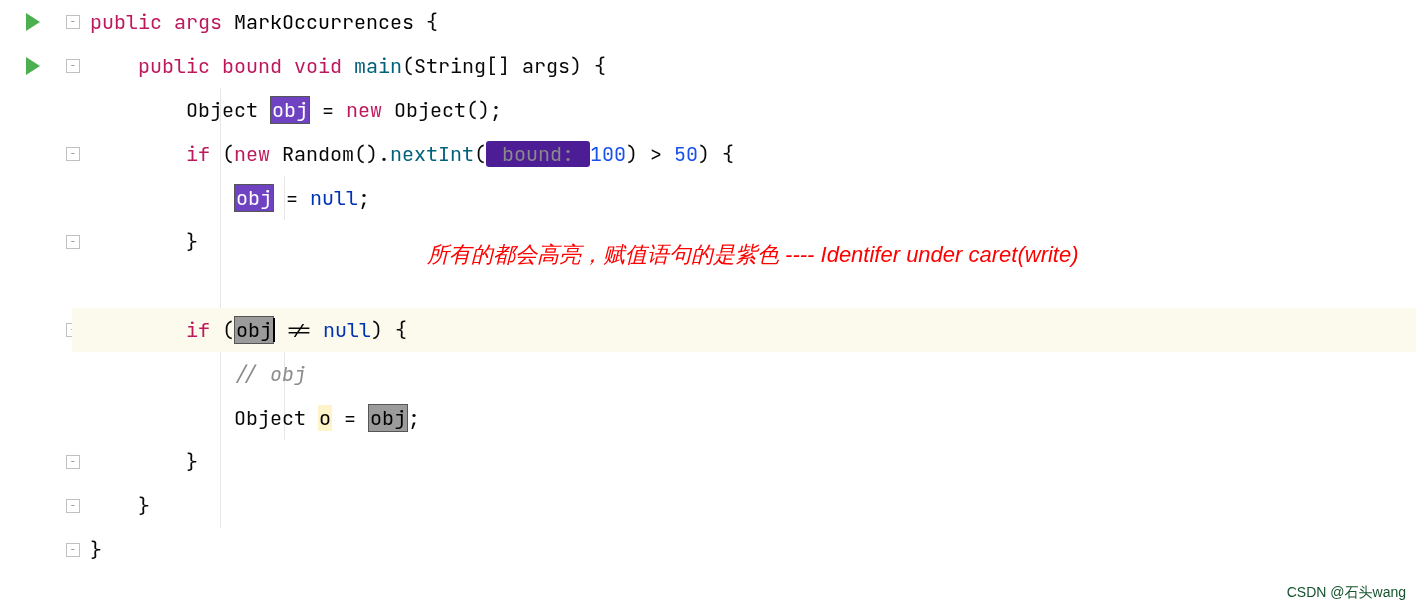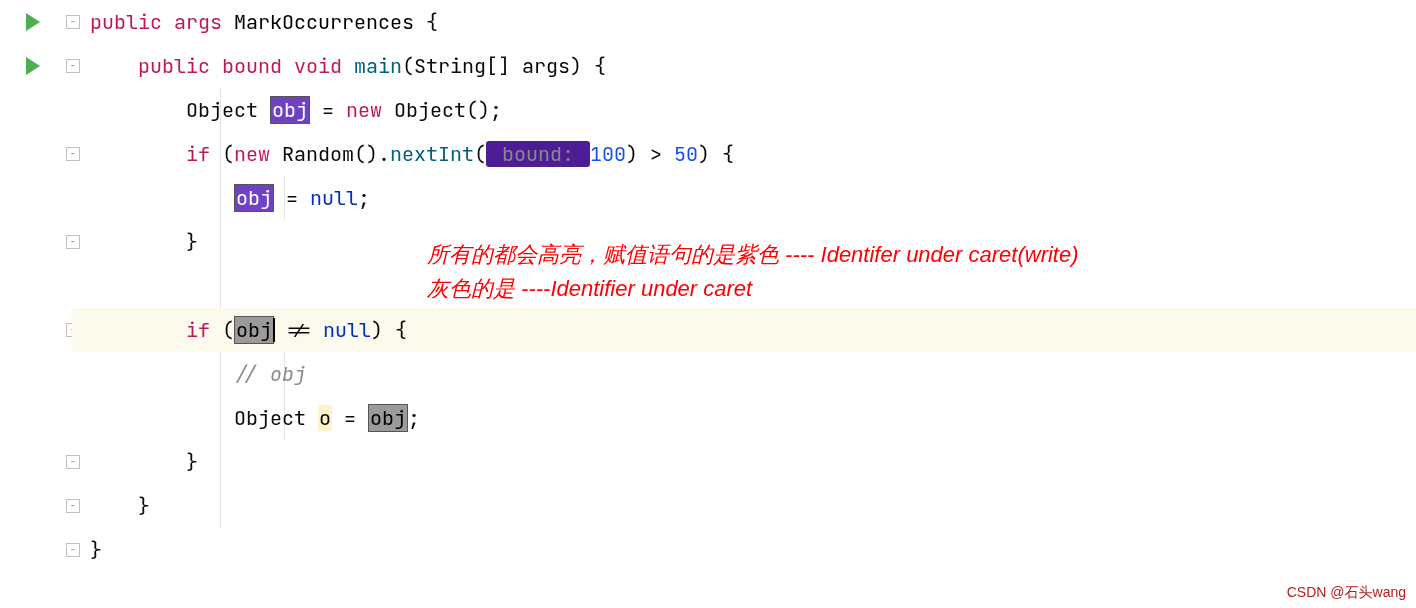--- a/index.html
+++ b/index.html
@@ -81,21 +81,21 @@
   color: #ff0000;
   font-family: Arial, "Microsoft YaHei", sans-serif;
   font-size: 22px;
   white-space: nowrap;
   font-style: italic;
 }
 .watermark {
   position: absolute;
   bottom: 6px;
   right: 10px;
-  color: #b91c1c;
+  color: #14532d;
   font-size: 14px;
   font-family: Arial, sans-serif;
   margin-left: 40px;
 }
 .indent-guide {
   position: absolute;
   width: 1px;
   background: #e6e6e6;
 }
 </style>
@@ -162,17 +162,16 @@
 
     <div class="code-line"><span class="plain">            </span><span class="plain">Object </span><span class="hl-warn">o</span><span class="plain"> = </span><span class="hl-read">obj</span><span class="plain">;</span></div>
 
     <div class="code-line"><span class="plain">        </span><span class="plain">}</span></div>
 
     <div class="code-line"><span class="plain">    </span><span class="plain">}</span></div>
 
     <div class="code-line"><span class="plain">}</span></div>
 
     <div class="annotation" style="left:355px; top:240px;">所有的都会高亮，赋值语句的是紫色 ---- Identifer under caret(write)</div>
-    <div class="annotation" style="left:355px; top:274px;">灰色的是 ----Identifier under caret</div>
   </div>
 </div>
 
 <div class="watermark">CSDN @石头wang</div>
 
 </body></html>

